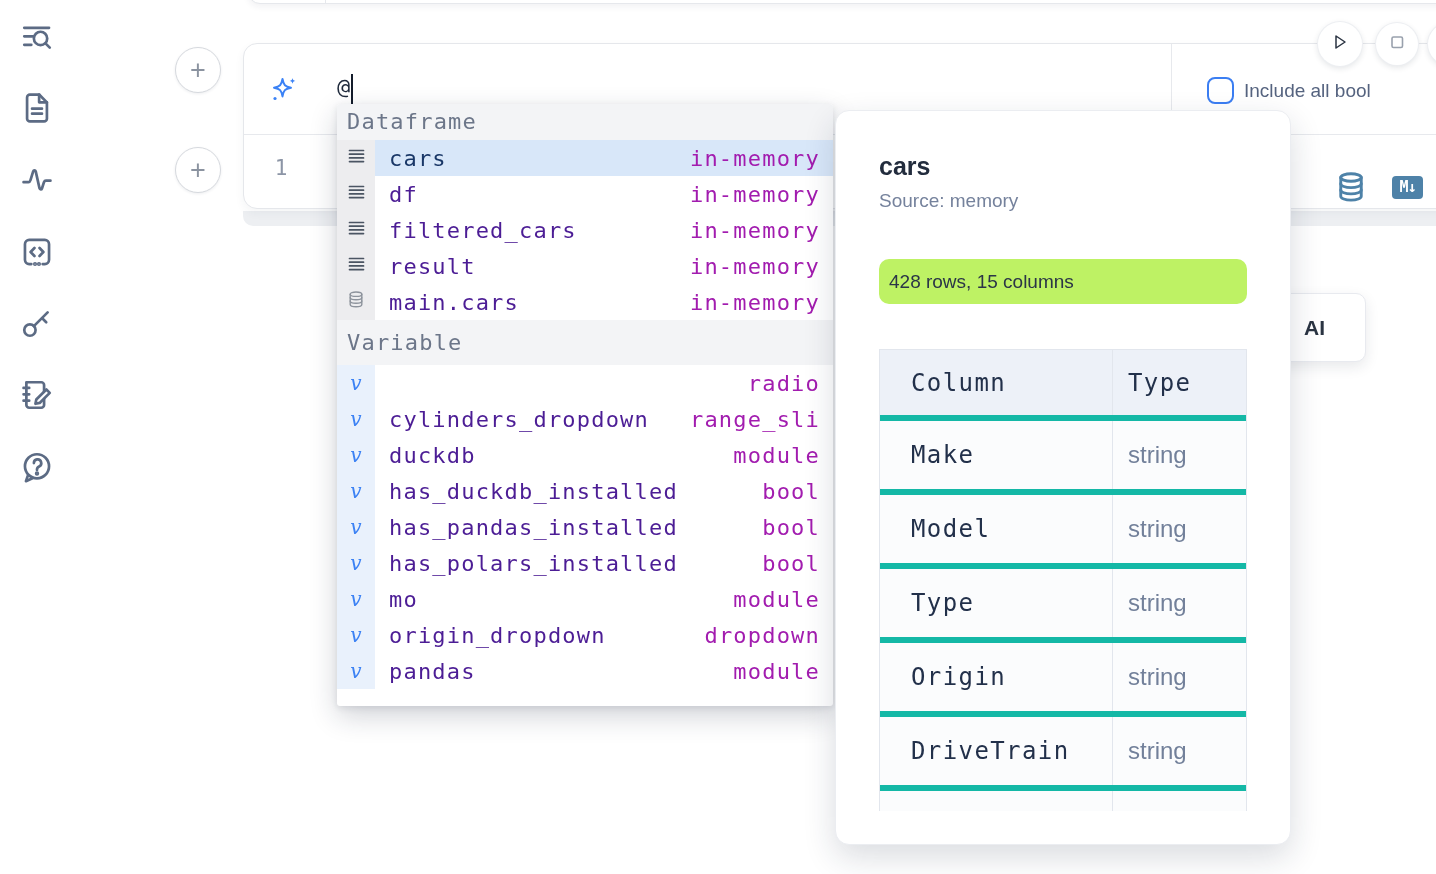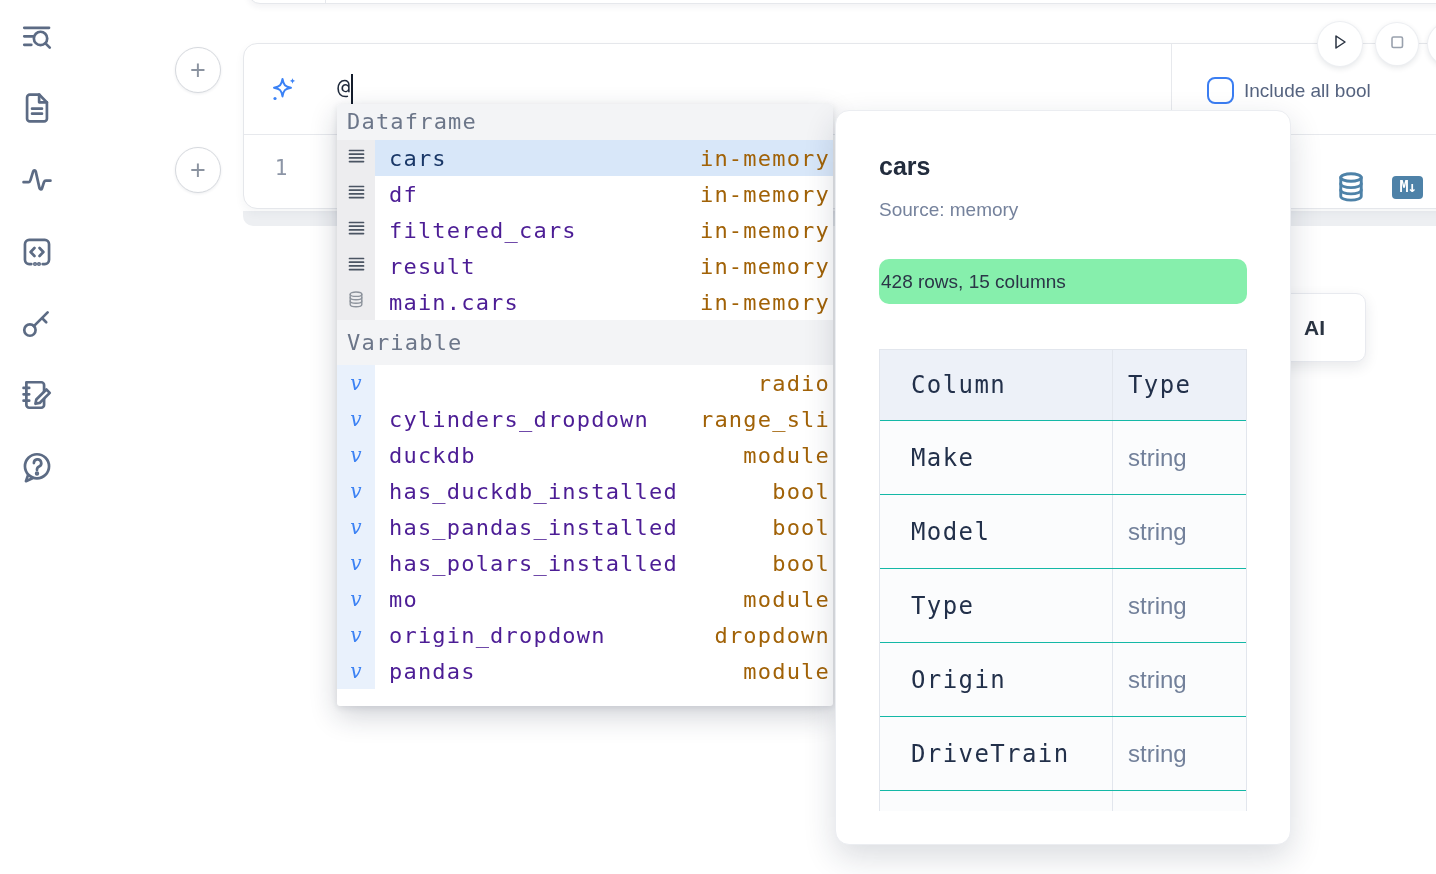--- a/index.html
+++ b/index.html
@@ -55,40 +55,40 @@
               border-radius:3px; box-shadow:0 10px 28px rgba(25,35,60,.20), 0 2px 6px rgba(25,35,60,.10); overflow:hidden; }
   .dd-header { height:36px; background:#f3f4f6; color:#6c7689; font-size:22px; letter-spacing:1.2px; line-height:36px; padding-left:10px; }
   .dd-header.tall { height:45px; line-height:45px; }
   .dd-row { display:flex; height:36px; align-items:stretch; cursor:pointer; }
   .dd-ico { width:38px; flex:0 0 38px; background:#ededef; display:flex; align-items:center; justify-content:center; }
   .dd-ico.blue { background:#e9f1fc; }
   .dd-main { flex:1; display:flex; align-items:center; background:#fff; overflow:hidden; }
   .dd-row.sel .dd-main { background:#d8e7f9; }
   .dd-name { padding-left:14px; font-size:22px; letter-spacing:1.2px; color:#4c1d95; white-space:nowrap; }
   .dd-row.sel .dd-name { color:#193767; }
-  .dd-type { margin-left:auto; padding-right:3px; font-size:22px; letter-spacing:1.2px; color:#a16207; white-space:nowrap; }
+  .dd-type { margin-left:auto; padding-right:13px; font-size:22px; letter-spacing:1.2px; color:#a21caf; white-space:nowrap; }
   .var-glyph { font-family:"DejaVu Serif", serif; font-style:italic; font-size:20px; color:#3c82f4; }
   .dd-rows-icon svg { width:17px; height:17px; stroke:#4b5563; stroke-width:1.7; stroke-linecap:round; }
   .dd-db-icon svg { width:16px; height:18px; stroke:#8d939c; stroke-width:1.4; fill:none; stroke-linecap:round; }
 
   
   .ai-frag-btn { position:absolute; left:1180px; top:293px; width:186px; height:69px; background:#fff; border:1px solid #e8eaef;
                  border-radius:10px; box-shadow:0 5px 14px rgba(30,40,60,.10); z-index:8; display:flex; align-items:center;
                  justify-content:flex-end; padding-right:40px; font-weight:bold; font-size:21px; color:#2a3442; cursor:pointer; }
 
   
   .card { position:absolute; left:835px; top:110px; width:456px; height:735px; background:#fff; border:1px solid #ebedf1;
           border-radius:14px; box-shadow:0 12px 32px rgba(25,35,60,.16); z-index:12; }
   .card-title { position:absolute; left:43px; top:41px; font-size:25px; font-weight:bold; color:#222c3d; }
-  .card-source { position:absolute; left:43px; top:88px; font-size:19px; color:#75829c; }
-  .card-badge { position:absolute; left:43px; top:148px; width:368px; height:45px; background:#86efac; border-radius:10px;
-                font-size:19px; color:#2b3547; line-height:45px; padding-left:2px; }
+  .card-source { position:absolute; left:43px; top:79px; font-size:19px; color:#75829c; }
+  .card-badge { position:absolute; left:43px; top:148px; width:368px; height:45px; background:#bef264; border-radius:10px;
+                font-size:19px; color:#2b3547; line-height:45px; padding-left:10px; }
   .card-table { position:absolute; left:43px; top:238px; width:368px; height:462px; overflow:hidden;
                 border-top:1px solid #e2e6ed; border-left:1px solid #e2e6ed; border-right:1px solid #e2e6ed; }
-  .ct-row { display:flex; height:74px; border-bottom:1px solid #14b8a6; background:#fbfcfd; }
+  .ct-row { display:flex; height:74px; border-bottom:6px solid #14b8a6; background:#fbfcfd; }
   .ct-row.head { height:71px; background:#edf1f8; }
   .ct-c1 { width:233px; border-right:1px solid #e2e6ed; display:flex; align-items:center; padding-left:31px;
            font-size:24px; letter-spacing:1.4px; color:#22304a; }
   .ct-c2 { flex:1; display:flex; align-items:center; padding-left:15px; }
   .ct-type { font-size:24px; color:#72809a; font-family:"Liberation Sans", sans-serif; }
   .ct-head-label { font-size:24px; letter-spacing:1.4px; color:#22304a; }
   .ct-row.partial { height:20px; border-bottom:none; }
   .ct-row.partial .ct-c1, .ct-row.partial .ct-c2 { padding:0; }
 </style>
 </head>

